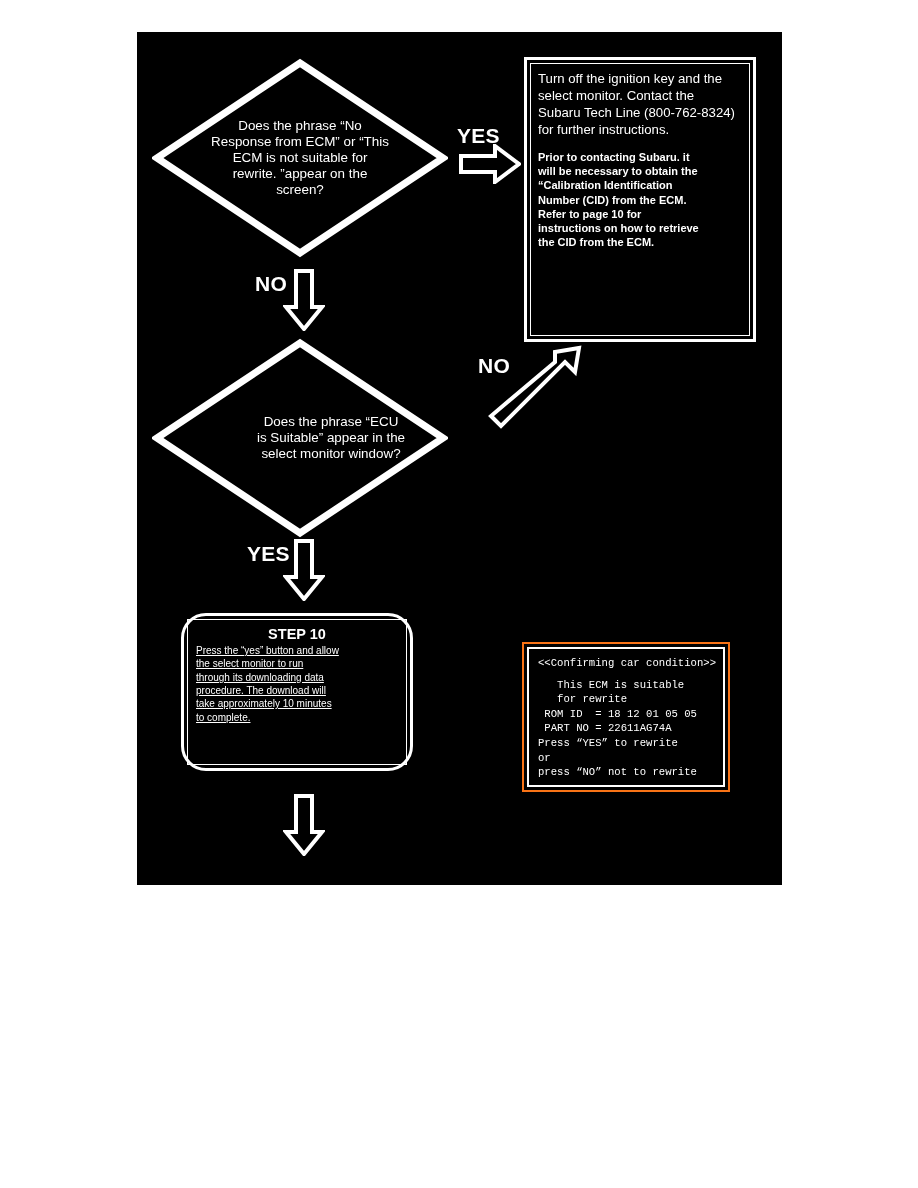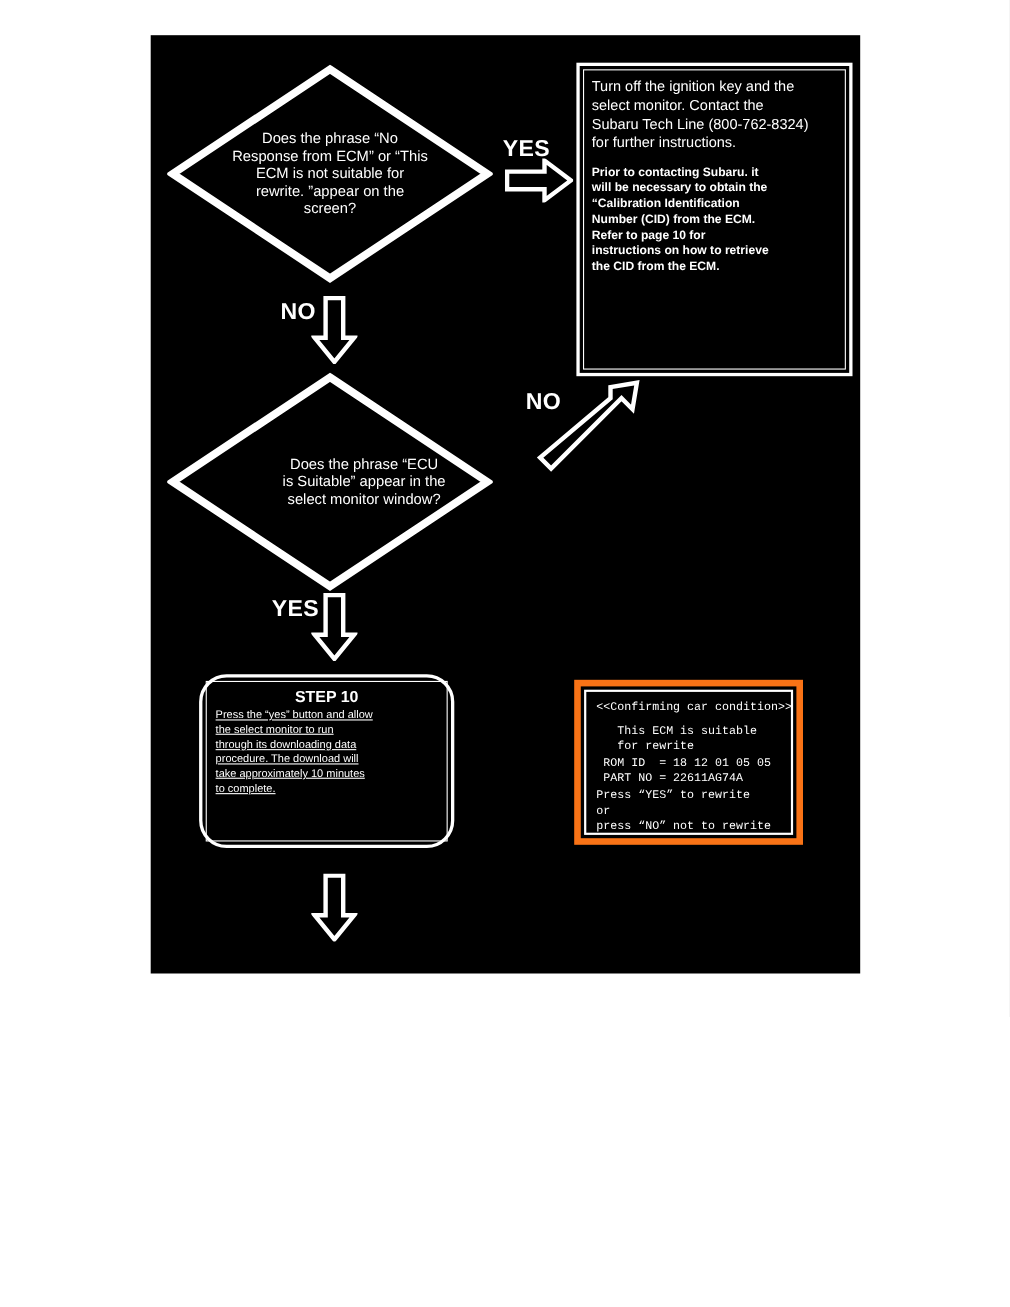--- a/index.html
+++ b/index.html
@@ -42,21 +42,21 @@
   .tr-gap{height:11px;}
 
   .step-title{
     text-align:center;font-weight:700;font-size:14.5px;line-height:1.25;margin-bottom:1px;
   }
   .step-body{font-size:10px;line-height:1.33;text-decoration:underline;}
 
   
   .monitor{
     position:absolute;background:#000000;
-    border:6px solid #f97316;box-sizing:border-box;
+    border:2px solid #f97316;box-sizing:border-box;margin-top:24px;
   }
   .monitor .mframe{
     position:absolute;left:3px;top:3px;right:3px;bottom:3px;
     border:2px solid #ffffff;box-sizing:border-box;
     color:#ffffff;
     font-family:"Liberation Mono","DejaVu Sans Mono",monospace;
     font-size:10.6px;line-height:1.38;
     padding:7px 9px 5px 9px;
     overflow:hidden;
   }
@@ -89,21 +89,21 @@
     </div>
   </div>
 
   <div class="arrow-label" style="left:320px;top:92px;">YES</div>
   <div class="arrow" style="left:322px;top:112px;width:62px;height:40px;">
     <svg width="62" height="40" viewBox="0 0 62 40">
       <polygon points="2,12 36,12 36,2 60,20 36,38 36,28 2,28" fill="#000000" stroke="#ffffff" stroke-width="4" stroke-linejoin="miter"></polygon>
     </svg>
   </div>
 
-  <div class="wbox" style="left:387px;top:25px;width:251px;height:285px;">
+  <div class="wbox" style="left:387px;top:25px;width:232px;height:285px;">
     <div class="inner">
       <div class="pad">
         <p class="tr-normal">Turn off the ignition key and the</p>
         <p class="tr-normal">select monitor. Contact the</p>
         <p class="tr-normal">Subaru Tech Line (800-762-8324)</p>
         <p class="tr-normal">for further instructions.</p>
         <div class="tr-gap"></div>
         <p class="tr-bold">Prior to contacting Subaru. it</p>
         <p class="tr-bold">will be necessary to obtain the</p>
         <p class="tr-bold">“Calibration Identification</p>

